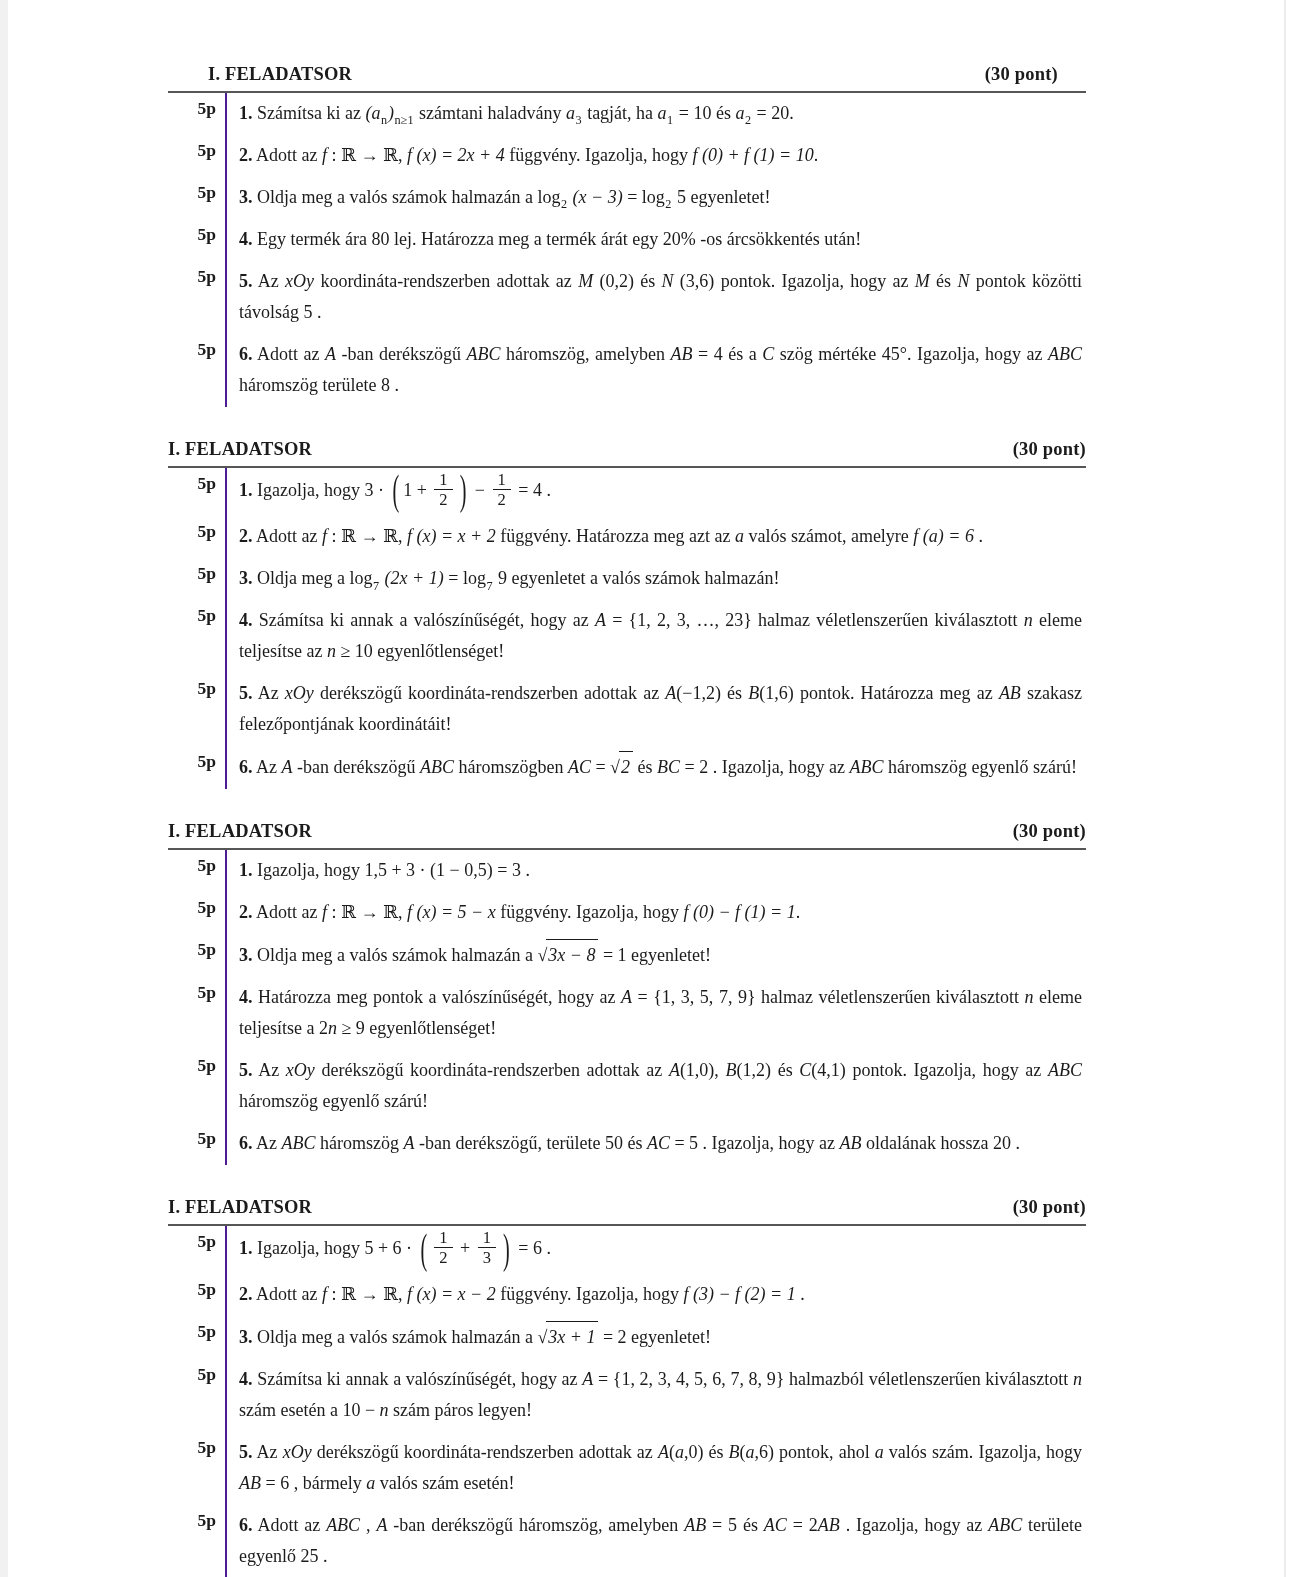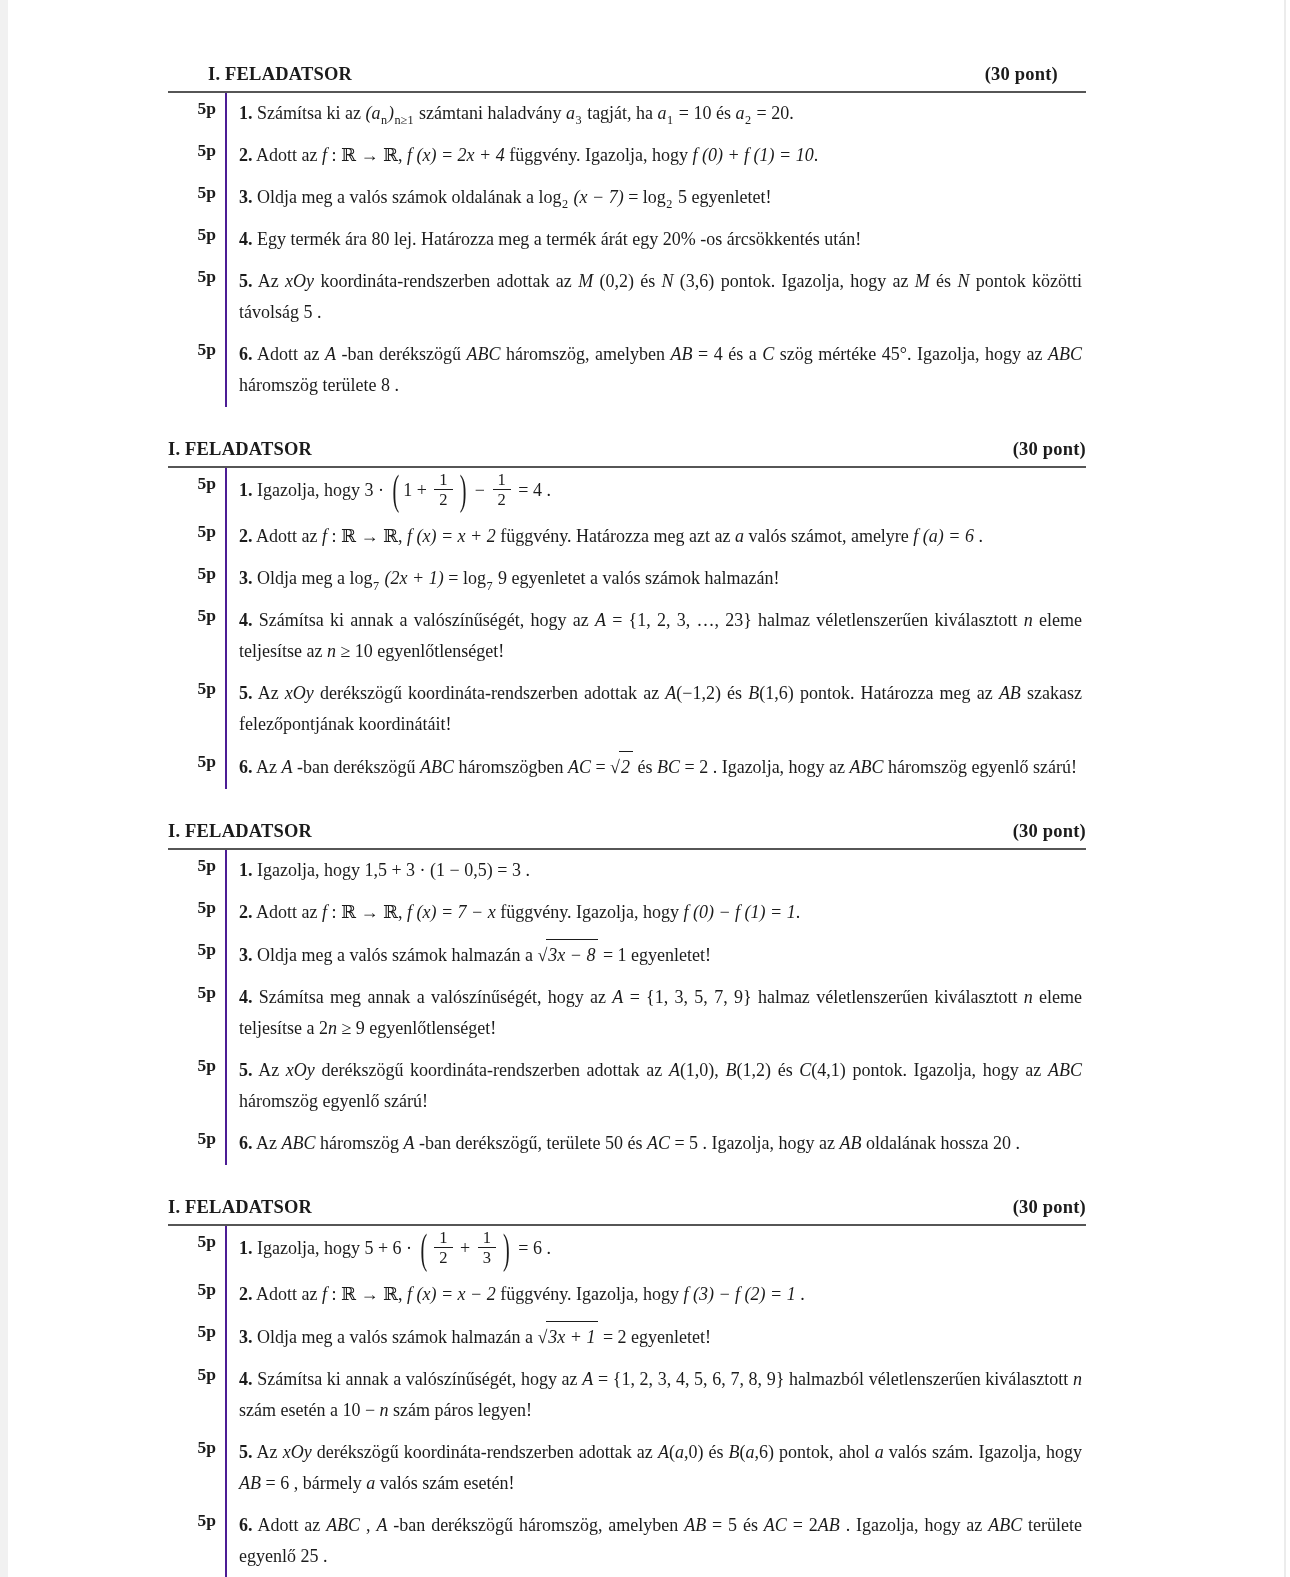--- a/index.html
+++ b/index.html
@@ -66,21 +66,21 @@
           <div class="prow">
             <div class="pts">5p</div>
             <div class="ptxt"><span class="bseg">1.</span><span class="t"> Számítsa ki az </span><span class="m">(a</span><span class="su">n</span><span class="m">)</span><span class="su">n≥1</span><span class="t"> számtani haladvány </span><span class="m">a</span><span class="su">3</span><span class="t"> tagját, ha </span><span class="m">a</span><span class="su">1</span><span class="t"> = 10 és </span><span class="m">a</span><span class="su">2</span><span class="t"> = 20.</span></div>
           </div>
           <div class="prow">
             <div class="pts">5p</div>
             <div class="ptxt"><span class="bseg">2.</span><span class="t"> Adott az </span><span class="m">f</span><span class="t"> : ℝ → ℝ, </span><span class="m">f (x) = 2x + 4</span><span class="t"> függvény. Igazolja, hogy </span><span class="m">f (0) + f (1) = 10</span><span class="t">.</span></div>
           </div>
           <div class="prow">
             <div class="pts">5p</div>
-            <div class="ptxt"><span class="bseg">3.</span><span class="t"> Oldja meg a valós számok oldalának a log</span><span class="su">2</span><span class="m"> (x − 7)</span><span class="t"> = log</span><span class="su">2</span><span class="t"> 5 egyenletet!</span></div>
+            <div class="ptxt"><span class="bseg">3.</span><span class="t"> Oldja meg a valós számok halmazán a log</span><span class="su">2</span><span class="m"> (x − 3)</span><span class="t"> = log</span><span class="su">2</span><span class="t"> 5 egyenletet!</span></div>
           </div>
           <div class="prow">
             <div class="pts">5p</div>
             <div class="ptxt"><span class="bseg">4.</span><span class="t"> Egy termék ára 80 lej. Határozza meg a termék árát egy 20% -os árcsökkentés után!</span></div>
           </div>
           <div class="prow">
             <div class="pts">5p</div>
             <div class="ptxt"><span class="bseg">5.</span><span class="t"> Az </span><span class="m">xOy</span><span class="t"> koordináta-rendszerben adottak az </span><span class="m">M</span><span class="t"> (0,2) és </span><span class="m">N</span><span class="t"> (3,6) pontok. Igazolja, hogy az </span><span class="m">M</span><span class="t"> és </span><span class="m">N</span><span class="t"> pontok közötti távolság 5 .</span></div>
           </div>
           <div class="prow">
@@ -132,29 +132,29 @@
           <span class="sec-title">I. FELADATSOR</span>
           <span class="sec-points">(30 pont)</span>
         </header>
         <div class="probs">
           <div class="prow">
             <div class="pts">5p</div>
             <div class="ptxt"><span class="bseg">1.</span><span class="t"> Igazolja, hogy 1,5 + 3 · (1 − 0,5) = 3 .</span></div>
           </div>
           <div class="prow">
             <div class="pts">5p</div>
-            <div class="ptxt"><span class="bseg">2.</span><span class="t"> Adott az </span><span class="m">f</span><span class="t"> : ℝ → ℝ, </span><span class="m">f (x) = 7 − x</span><span class="t"> függvény. Igazolja, hogy </span><span class="m">f (0) − f (1) = 1</span><span class="t">.</span></div>
+            <div class="ptxt"><span class="bseg">2.</span><span class="t"> Adott az </span><span class="m">f</span><span class="t"> : ℝ → ℝ, </span><span class="m">f (x) = 5 − x</span><span class="t"> függvény. Igazolja, hogy </span><span class="m">f (0) − f (1) = 1</span><span class="t">.</span></div>
           </div>
           <div class="prow">
             <div class="pts">5p</div>
             <div class="ptxt"><span class="bseg">3.</span><span class="t"> Oldja meg a valós számok halmazán a </span><span class="rad"><span class="rs">√</span><span class="rc">3x − 8</span></span><span class="t"> = 1 egyenletet!</span></div>
           </div>
           <div class="prow">
             <div class="pts">5p</div>
-            <div class="ptxt"><span class="bseg">4.</span><span class="t"> Számítsa meg annak a valószínűségét, hogy az </span><span class="m">A</span><span class="t"> = {1, 3, 5, 7, 9} halmaz véletlenszerűen kiválasztott </span><span class="m">n</span><span class="t"> eleme teljesítse a 2</span><span class="m">n</span><span class="t"> ≥ 9 egyenlőtlenséget!</span></div>
+            <div class="ptxt"><span class="bseg">4.</span><span class="t"> Határozza meg pontok a valószínűségét, hogy az </span><span class="m">A</span><span class="t"> = {1, 3, 5, 7, 9} halmaz véletlenszerűen kiválasztott </span><span class="m">n</span><span class="t"> eleme teljesítse a 2</span><span class="m">n</span><span class="t"> ≥ 9 egyenlőtlenséget!</span></div>
           </div>
           <div class="prow">
             <div class="pts">5p</div>
             <div class="ptxt"><span class="bseg">5.</span><span class="t"> Az </span><span class="m">xOy</span><span class="t"> derékszögű koordináta-rendszerben adottak az </span><span class="m">A</span><span class="t">(1,0), </span><span class="m">B</span><span class="t">(1,2) és </span><span class="m">C</span><span class="t">(4,1) pontok. Igazolja, hogy az </span><span class="m">ABC</span><span class="t"> háromszög egyenlő szárú!</span></div>
           </div>
           <div class="prow">
             <div class="pts">5p</div>
             <div class="ptxt"><span class="bseg">6.</span><span class="t"> Az </span><span class="m">ABC</span><span class="t"> háromszög </span><span class="m">A</span><span class="t"> -ban derékszögű, területe 50 és </span><span class="m">AC</span><span class="t"> = 5 . Igazolja, hogy az </span><span class="m">AB</span><span class="t"> oldalának hossza 20 .</span></div>
           </div>
         </div>

